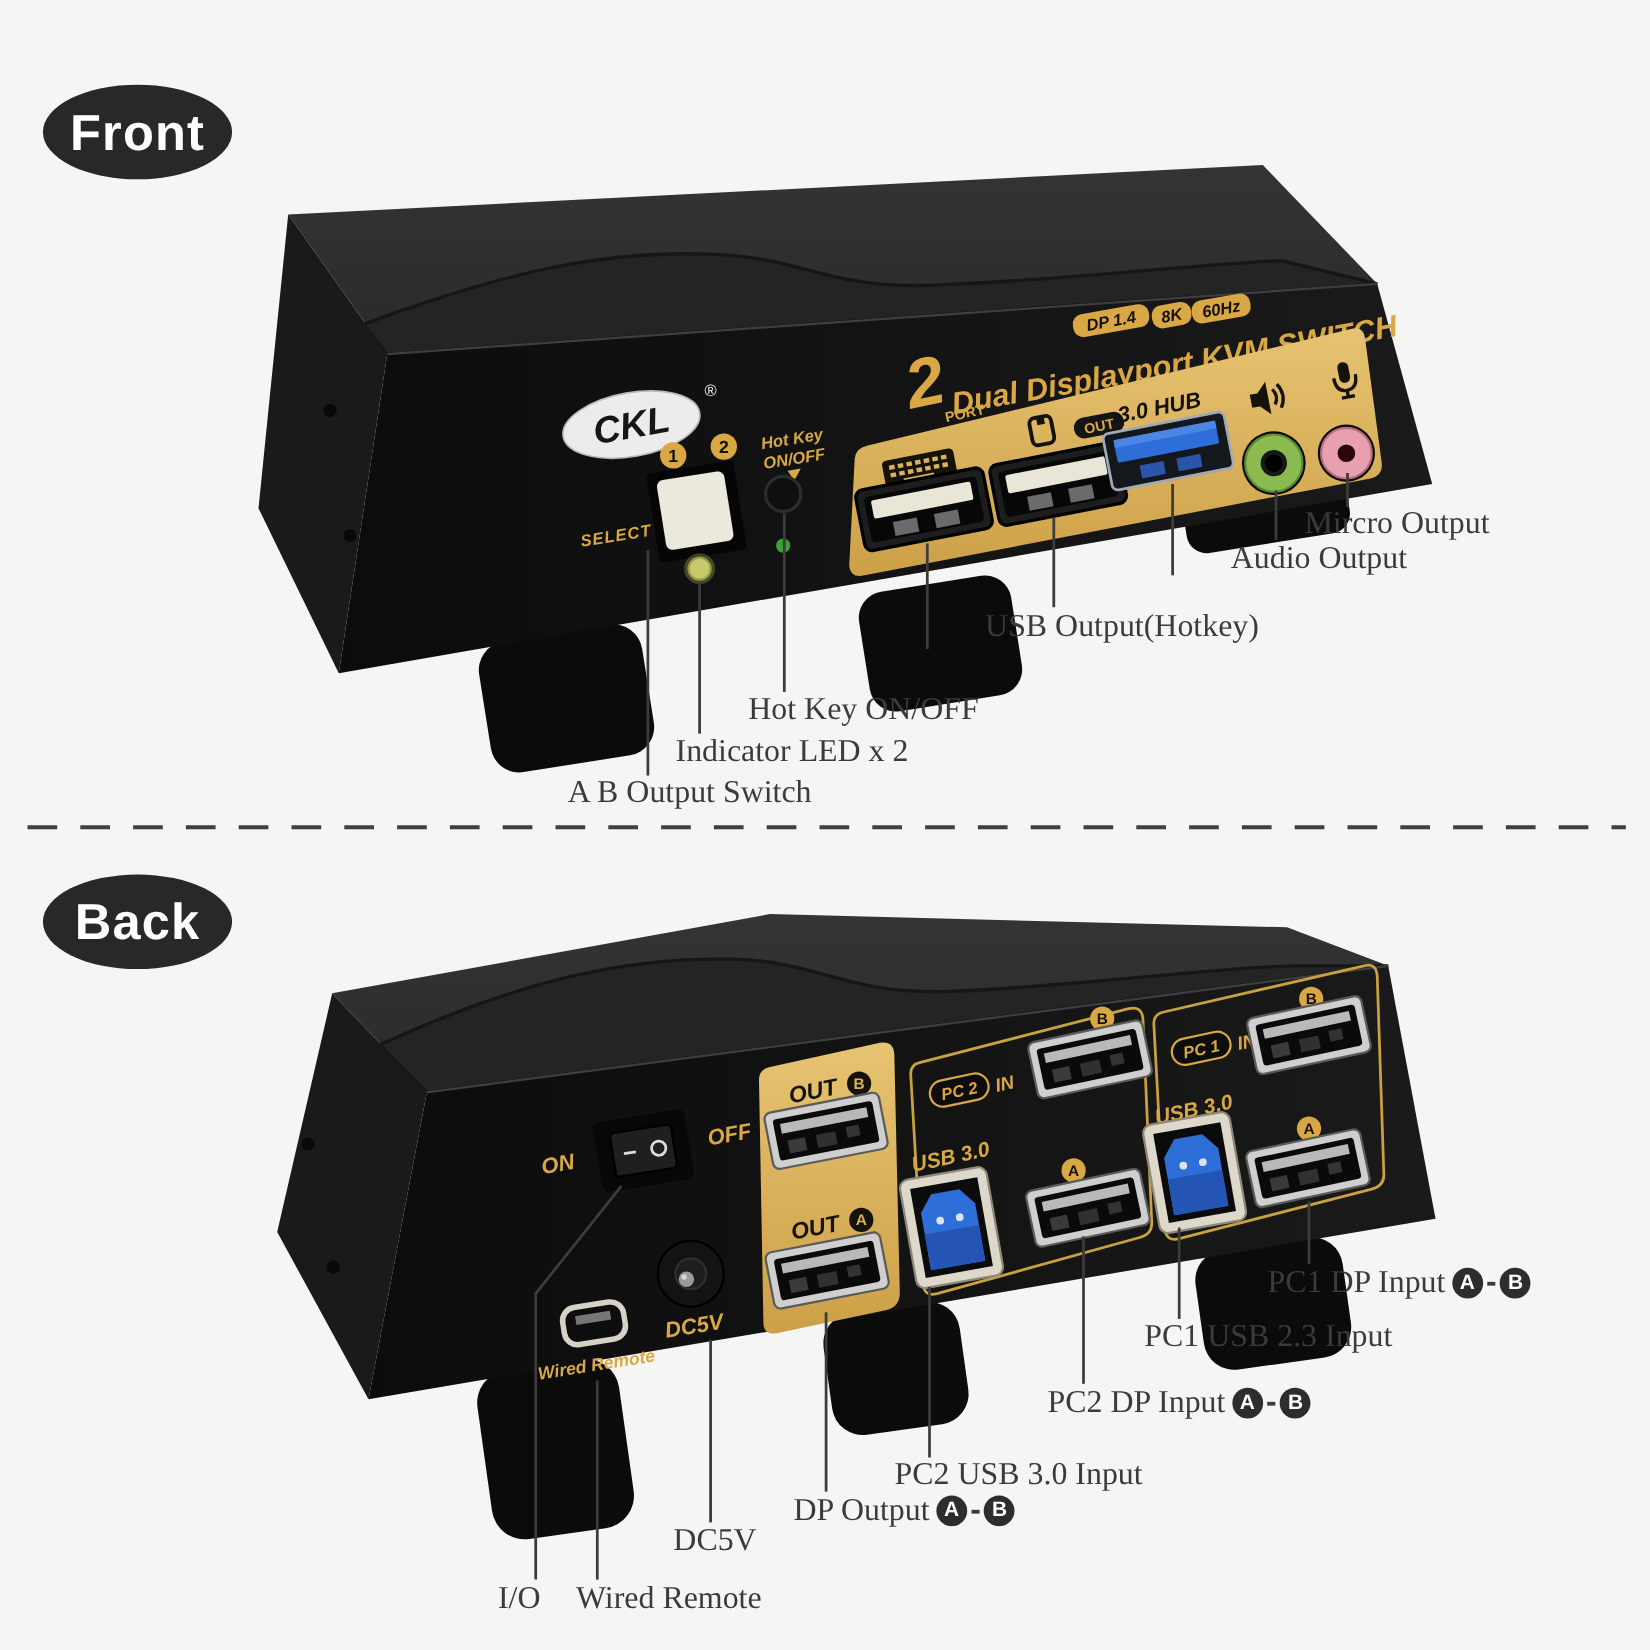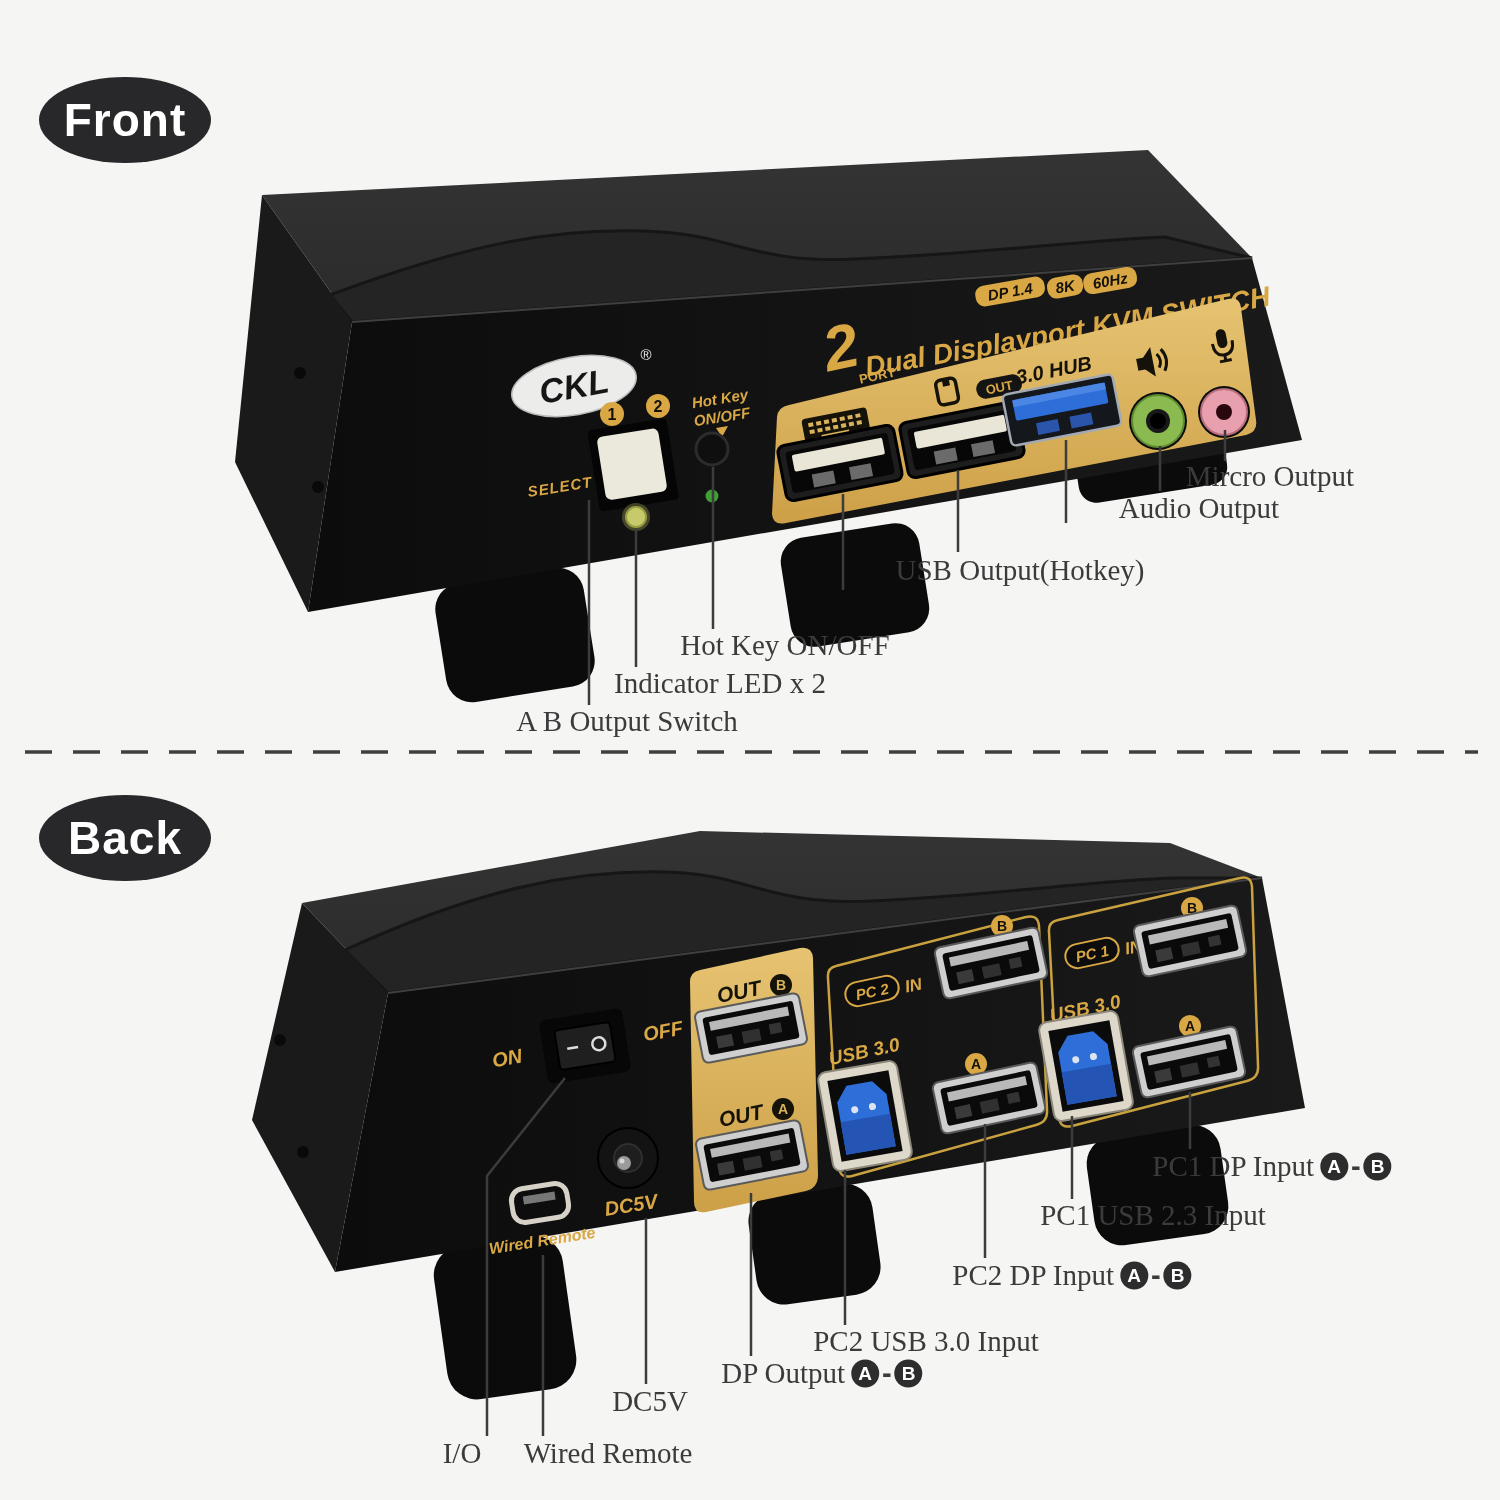--- a/index.html
+++ b/index.html
@@ -335,20 +335,20 @@
     </div>
 <div class="callout" style="left:822px;top:1373px;">
   <span class="txt">DP Output</span>
   <span class="ab">A</span>
       <span class="dash">-</span>
       <span class="ab">B</span>
 </div>
 <div class="callout" style="left:650px;top:1401px;">
       <span class="txt">DC5V</span>
     </div>
-<div class="callout" style="left:462px;top:1453px;">
+<div class="callout" style="left:472px;top:1453px;">
       <span class="txt">I/O</span>
     </div>
 <div class="callout" style="left:608px;top:1453px;">
       <span class="txt">Wired Remote</span>
     </div>
 
 </div>
 
 </body></html>

